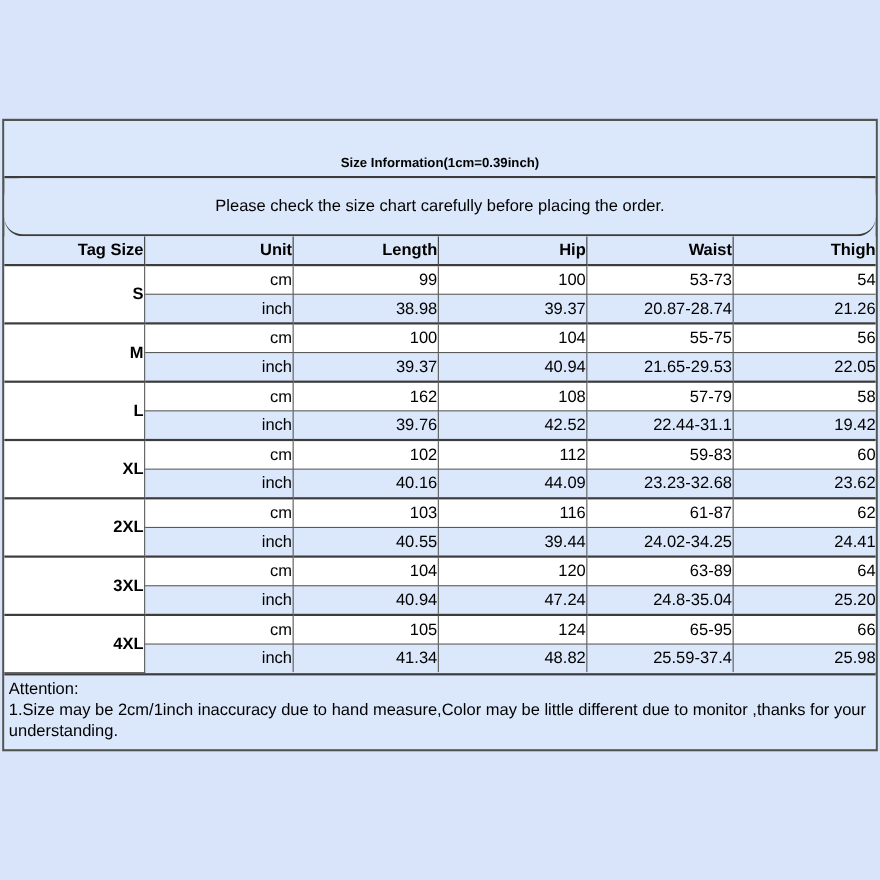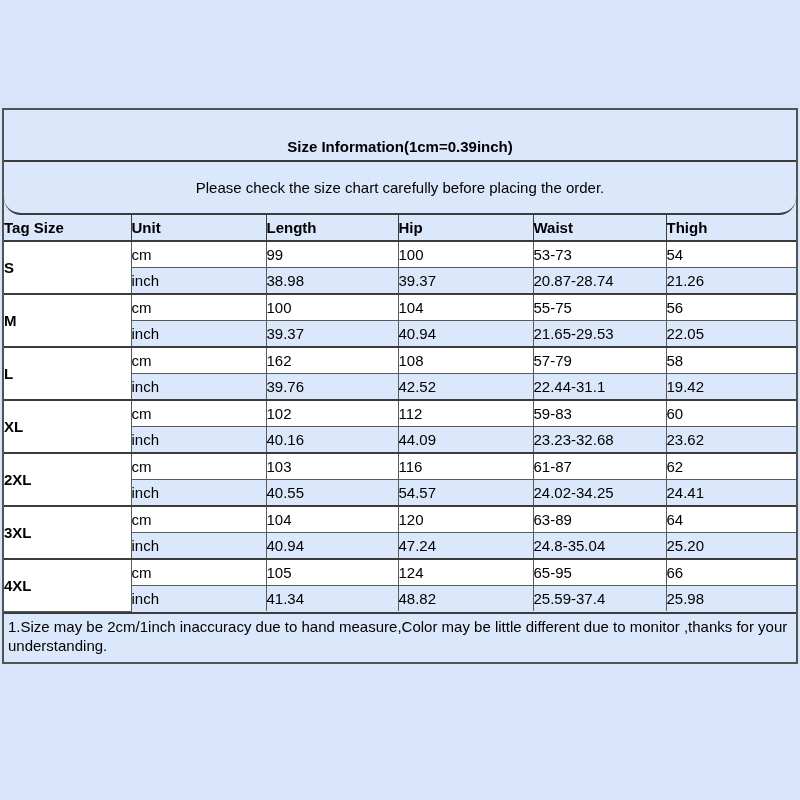--- a/index.html
+++ b/index.html
@@ -26,41 +26,41 @@
     width: 792px;
     border: 2px solid #4f554f;
     background: #dbe7fa;
   }
   .title-row {
     height: 45px;
     display: flex;
     align-items: flex-end;
     justify-content: center;
     padding-bottom: 5px;
-    font-size: 15px;
+    font-size: 12px;
     font-weight: bold;
     border-bottom: 2px solid #3c3c3c;
     background: #dbe7fa;
   }
   .subtitle-row {
     height: 51px;
     display: flex;
     align-items: center;
     justify-content: center;
     font-size: 15px;
     border-bottom: 2px solid #3c3c3c;
     background: #dbe7fa;
     border-radius: 17px;
   }
   table.size-table {
     width: 100%;
     border-collapse: collapse;
     table-layout: fixed;
     font-size: 15px;
-    text-align: left;
+    text-align: right;
   }
   table.size-table th {
     height: 25px;
     font-size: 15px;
     font-weight: bold;
     background: #dbe7fa;
     border: 1px solid #3c3c3c;
     border-top: none;
     padding: 0;
   }
@@ -187,21 +187,21 @@
           <td class="size-cell" rowspan="2">2XL</td>
           <td>cm</td>
           <td>103</td>
           <td>116</td>
           <td>61-87</td>
           <td>62</td>
         </tr>
         <tr class="inch-row">
           <td>inch</td>
           <td>40.55</td>
-          <td>54.57</td>
+          <td>39.44</td>
           <td>24.02-34.25</td>
           <td>24.41</td>
         </tr>
 
         <tr class="cm-row">
           <td class="size-cell" rowspan="2">3XL</td>
           <td>cm</td>
           <td>104</td>
           <td>120</td>
           <td>63-89</td>
@@ -227,17 +227,18 @@
           <td>inch</td>
           <td>41.34</td>
           <td>48.82</td>
           <td>25.59-37.4</td>
           <td>25.98</td>
         </tr>
       </tbody>
     </table>
 
     <div class="notes">
+      <div>Attention:</div>
       <div>1.Size may be 2cm/1inch inaccuracy due to hand measure,Color may be little different due to monitor ,thanks for your understanding.</div>
     </div>
 
   </div>
 </div>
 
 </body></html>

